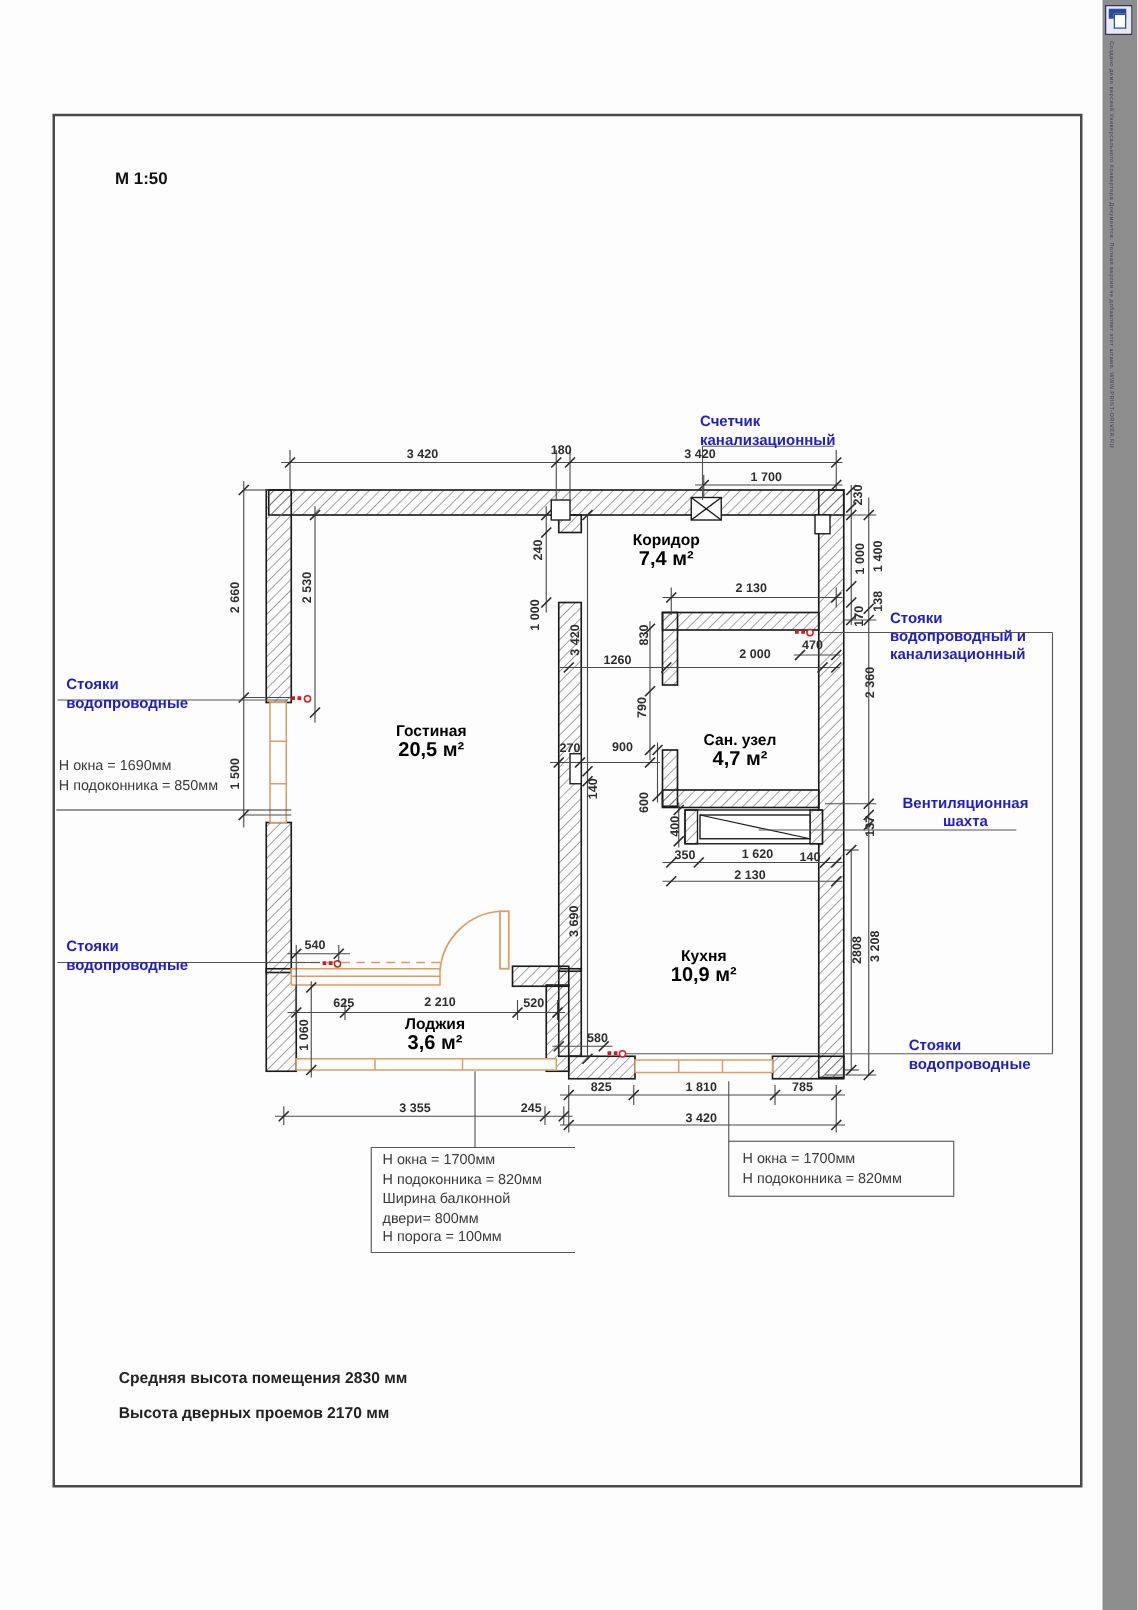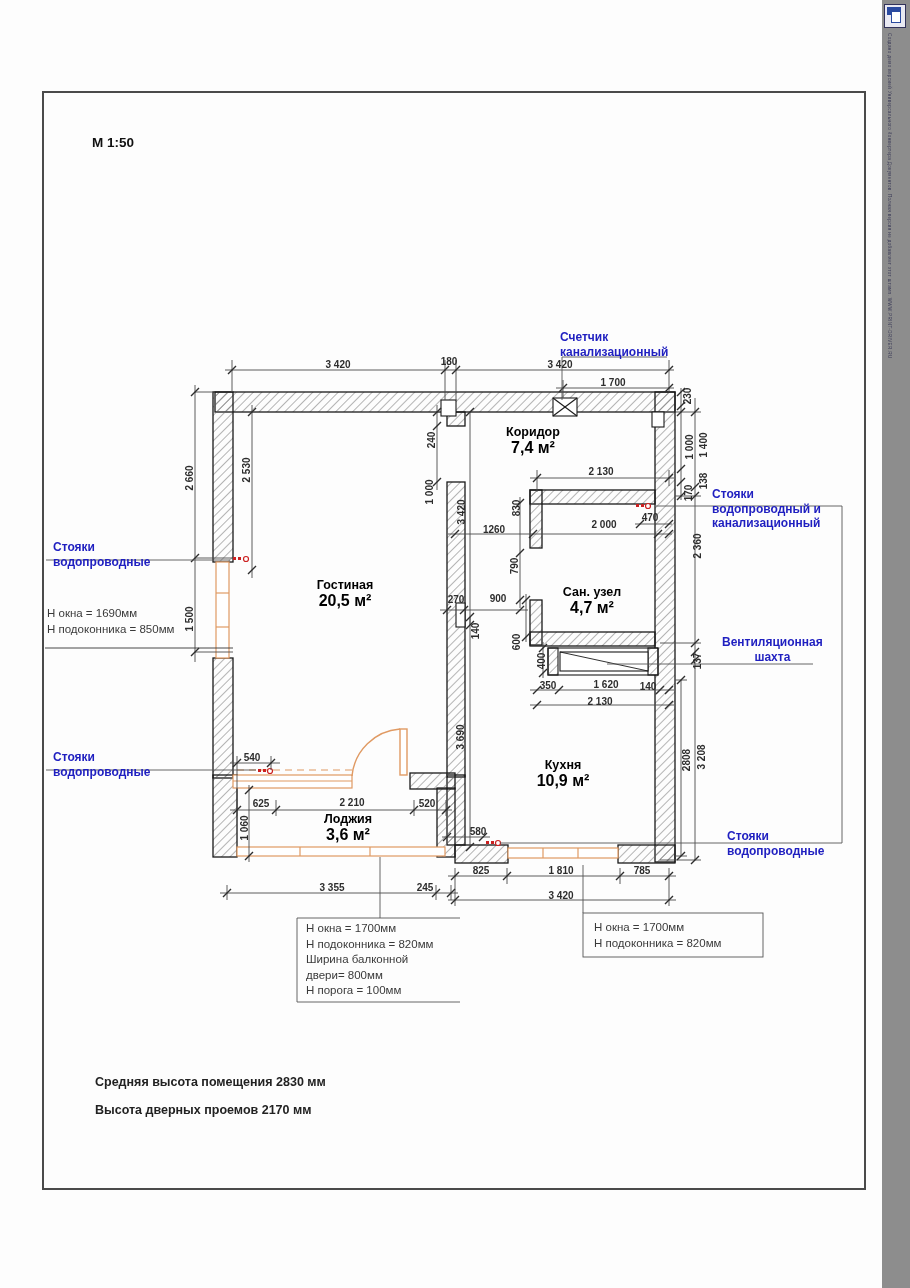--- a/index.html
+++ b/index.html
@@ -12,21 +12,21 @@
   .dim.rot{transform:translate(-50%,-50%) rotate(-90deg);}
   .room{position:absolute;transform:translate(-50%,0);text-align:center;color:#000000;
     font-weight:bold;white-space:nowrap;}
   .room .rname{font-size:12.5px;}
   .room .rarea{font-size:16px;}
   .bnote{position:absolute;color:#1f1fc0;font-weight:bold;font-size:12px;line-height:14.5px;
     white-space:nowrap;}
   .knote{position:absolute;color:#3a3a3a;font-size:11.5px;line-height:15.5px;white-space:nowrap;}
   .page-title{position:absolute;left:92px;top:133px;color:#111;font-weight:bold;font-size:13.5px;
     line-height:19px;white-space:nowrap;}
-  .footer-note{position:absolute;left:95px;color:#222;font-weight:bold;font-size:12.5px;white-space:nowrap;}
+  .footer-note{position:absolute;left:95px;color:#222;font-weight:bold;font-size:12.5px;white-space:nowrap;margin-top:20px;}
   #footer1{top:1075px;} #footer2{top:1103px;}
   .sidebar{position:absolute;left:882px;top:0;width:28px;height:1288px;background:#8d8d8d;}
   .wm-logo{position:absolute;left:884px;top:4px;width:22px;height:24px;background:#e9e9f2;
     border:1px solid #32325a;box-sizing:border-box;}
   .wm-logo .b1{position:absolute;left:2px;top:2px;width:14px;height:8px;background:#2a4aa0;}
   .wm-logo .b2{position:absolute;left:6px;top:6px;width:10px;height:12px;background:#fff;
     border:1px solid #2a4aa0;box-sizing:border-box;}
   .wm-text{position:absolute;left:886px;top:33px;height:360px;writing-mode:vertical-rl;
     font-size:4.5px;line-height:7px;color:#3c3c58;letter-spacing:.4px;white-space:nowrap;}
 </style>
@@ -258,21 +258,21 @@
       <div class="dim" style="left: 456px; top: 599px;">270</div>
       <div class="dim" style="left: 498px; top: 598px;">900</div>
       <div class="dim rot" style="left: 475px; top: 631px;">140</div>
       <div class="dim rot" style="left: 516px; top: 642px;">600</div>
       <div class="dim rot" style="left: 541px; top: 661px;">400</div>
       <div class="dim" style="left: 548px; top: 685px;">350</div>
       <div class="dim" style="left: 606px; top: 684px;">1 620</div>
       <div class="dim" style="left: 648px; top: 686px;">140</div>
       <div class="dim" style="left: 600px; top: 701px;">2 130</div>
       <div class="dim" style="left: 252px; top: 757px;">540</div>
-      <div class="dim" style="left: 261px; top: 803px;">625</div>
+      <div class="dim" style="left: 261px; top: 803px; padding-left: 28px;">625</div>
       <div class="dim" style="left: 352px; top: 802px;">2 210</div>
       <div class="dim" style="left: 427px; top: 803px;">520</div>
       <div class="dim rot" style="left: 244px; top: 828px;">1 060</div>
       <div class="dim" style="left: 332px; top: 887px;">3 355</div>
       <div class="dim" style="left: 425px; top: 887px;">245</div>
       <div class="dim" style="left: 478px; top: 831px;">580</div>
       <div class="dim" style="left: 481px; top: 870px;">825</div>
       <div class="dim" style="left: 561px; top: 870px;">1 810</div>
       <div class="dim" style="left: 642px; top: 870px;">785</div>
       <div class="dim" style="left: 561px; top: 895px;">3 420</div>

